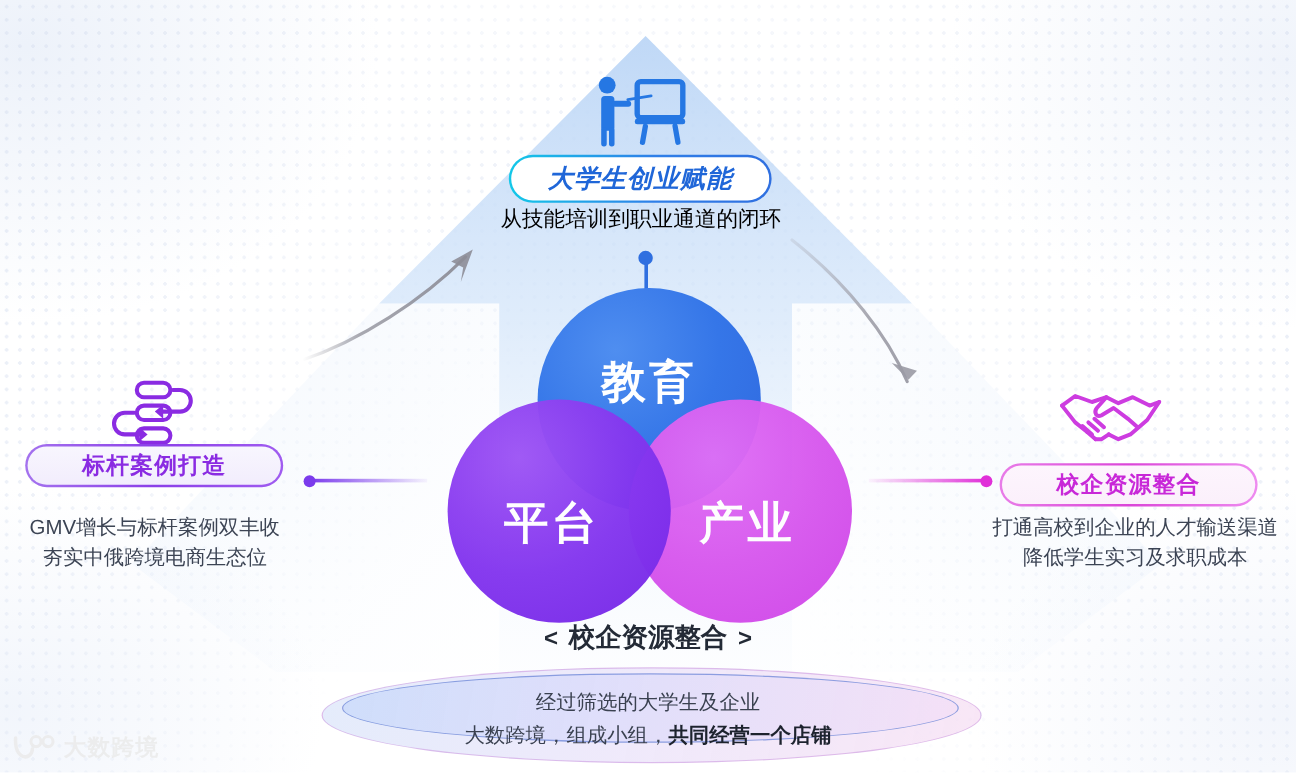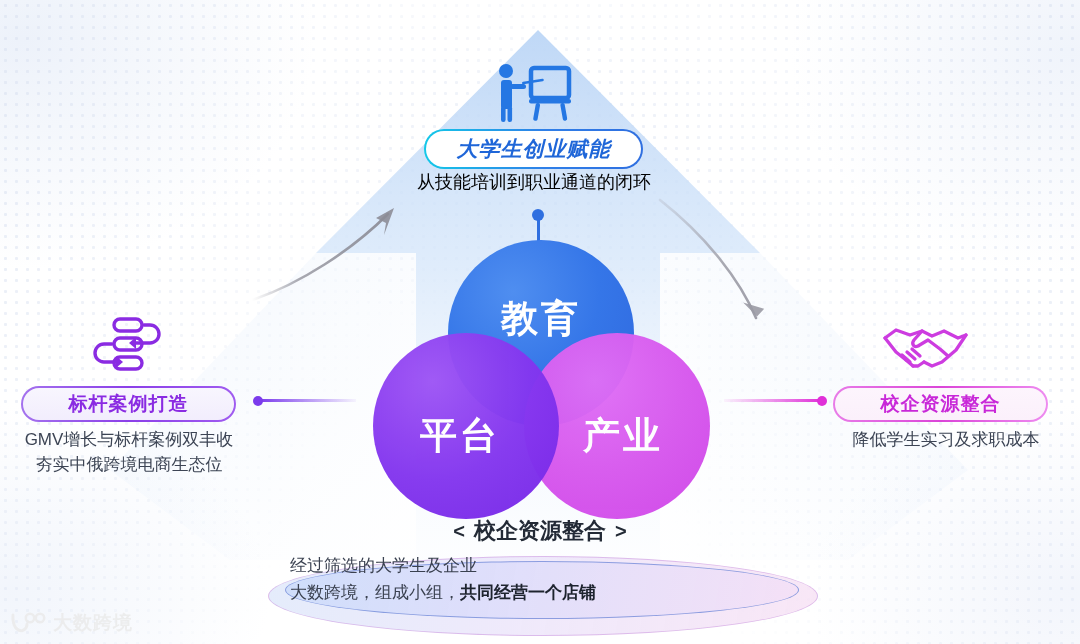--- a/index.html
+++ b/index.html
@@ -81,21 +81,21 @@
     background: linear-gradient(90deg, #13c8e8 0%, #2f7fe8 55%, #2f6fe0 100%);
   }
   #pill-top .pill-inner {
     background: #ffffff;
     color: #1f66d8;
     font-size: 21px;
     font-style: italic;
   }
 
   #pill-left {
-    left: 21px; top: 386px;
+    left: 21px; top: 370px;
     width: 215px; height: 36px;
     background: linear-gradient(90deg, #a472ee 0%, #8b3fe8 50%, #a05cf0 100%);
     font-family: Liberation Mono, monospace;
   }
   #pill-left .pill-inner {
     background: linear-gradient(180deg, #f8f6fe 0%, #f2edfd 100%);
     color: #8a2be2;
     font-size: 19px;
   }
 
@@ -233,23 +233,23 @@
     text-align: center;
     font-size: 22px;
     font-weight: bold;
     color: #232a36;
     z-index: 5;
     white-space: nowrap;
   }
   #team-title .chev { font-weight: bold; color: #232a36; padding: 0 9px; font-size: 20px; }
   #team-lines {
     position: absolute;
-    left: 290px; top: 552px;
+    left: 290px; top: 572px;
     width: 500px;
-    text-align: left;
+    text-align: center;
     z-index: 5;
     color: #3a4150;
     font-size: 17px;
     line-height: 27px;
     white-space: nowrap;
   }
   #team-lines .strong { font-weight: bold; color: #1d232e; }
 
   
   #watermark {
@@ -400,20 +400,21 @@
         <path d="M 44 40 L 38 44 L 33 44"></path>
       </g>
     </svg>
   </div>
 
   <div class="pill" id="pill-right">
     <div class="pill-inner">校企资源整合</div>
   </div>
 
   <div class="caption" id="caption-right">
+    <div>打通高校到企业的人才输送渠道</div>
     <div>降低学生实习及求职成本</div>
   </div>
 
   <div class="conn-line" id="conn-right">
     <span class="conn-dot"></span>
   </div>
 
   <div class="ellipse" id="ellipse-outer"></div>
   <div class="ellipse" id="ellipse-inner"></div>
 

